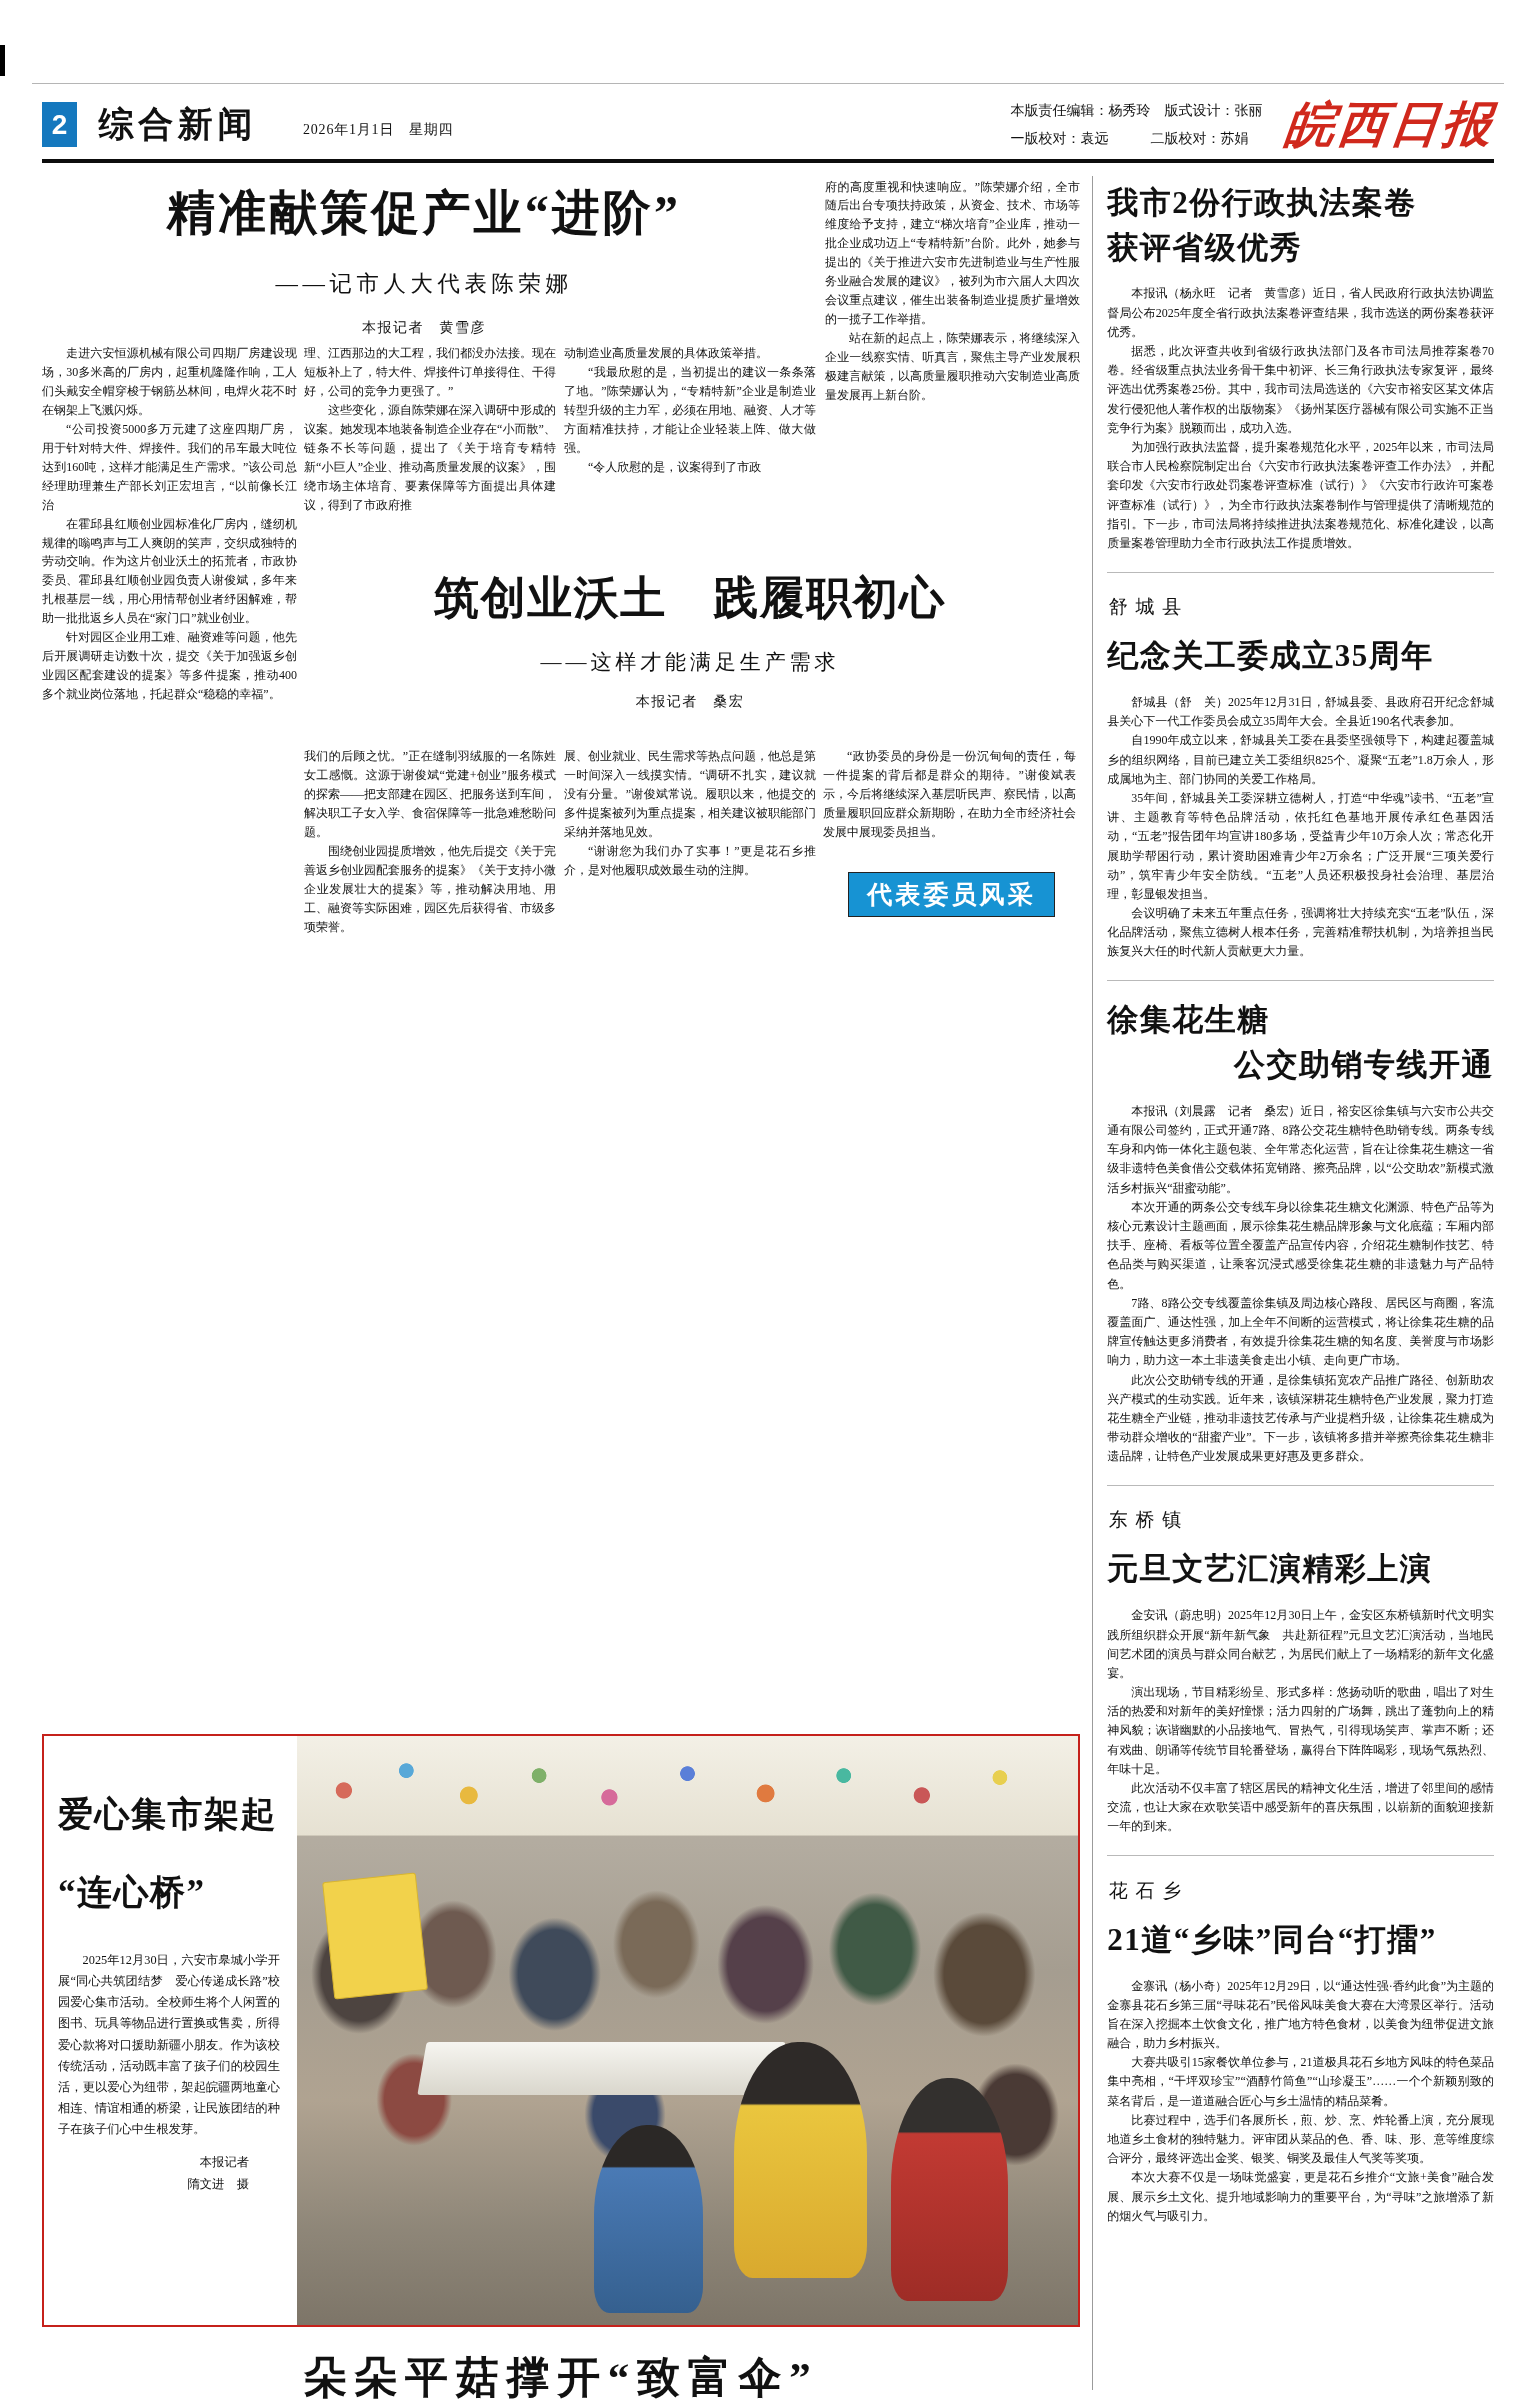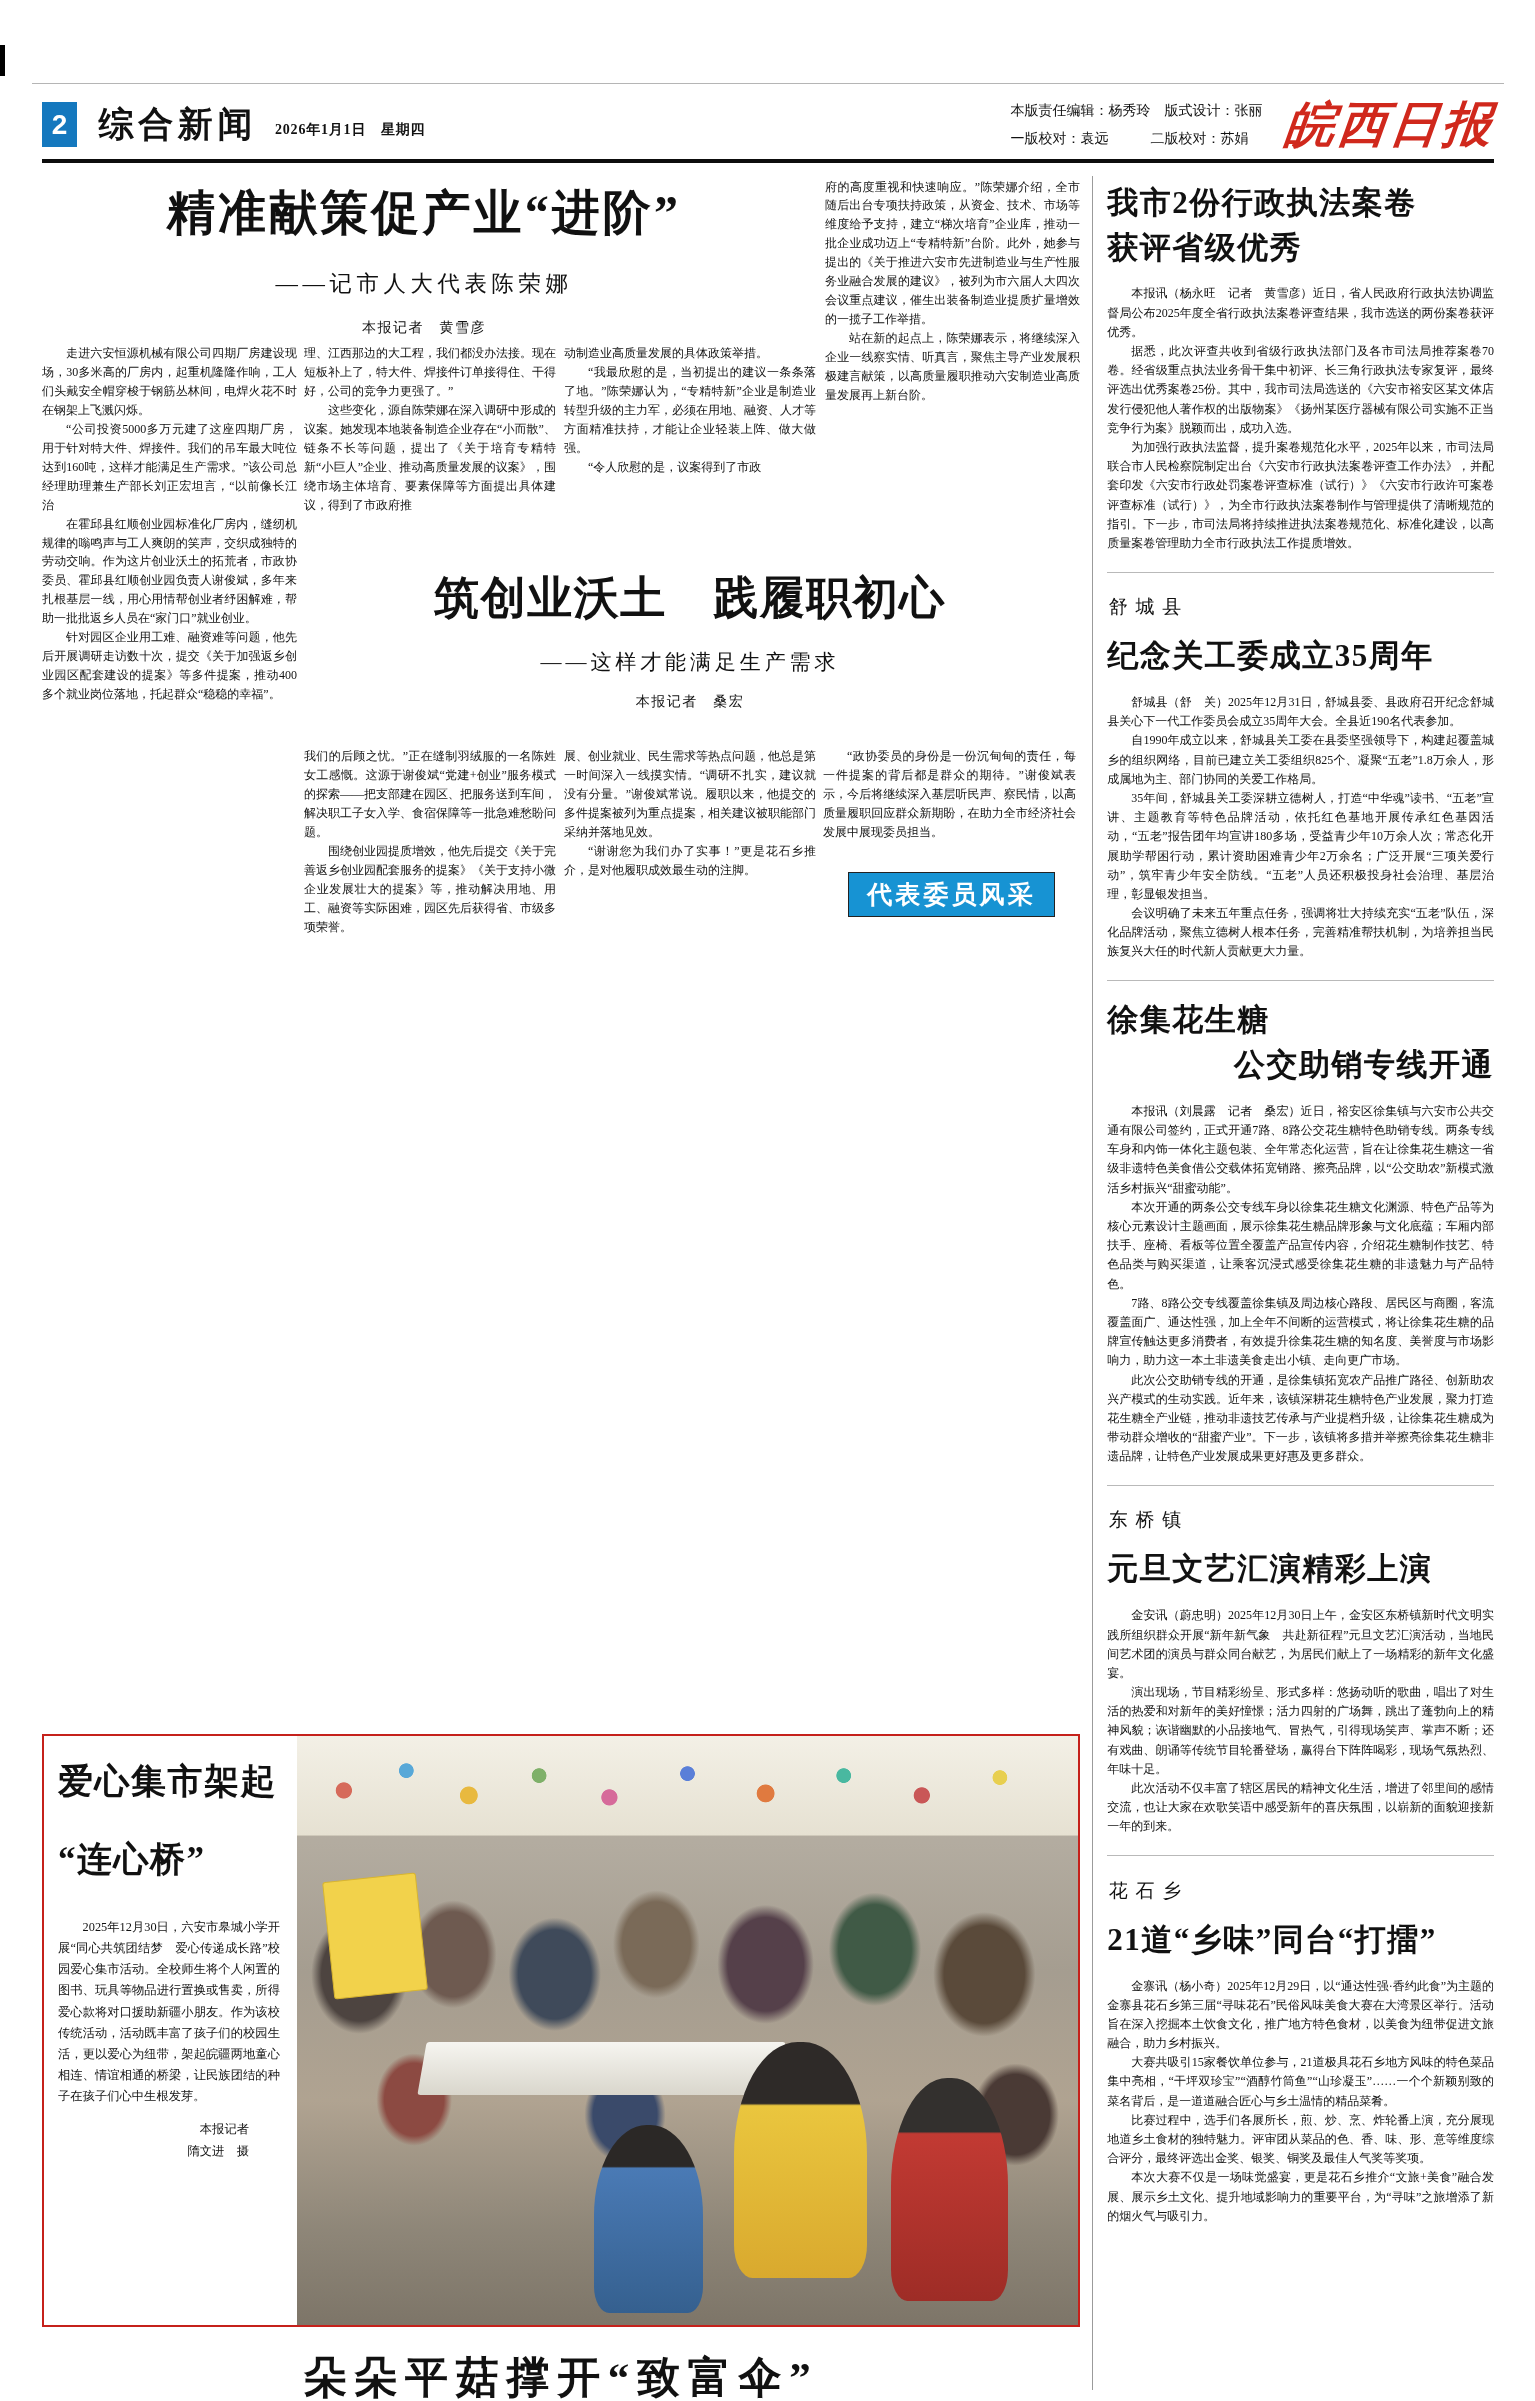--- a/index.html
+++ b/index.html
@@ -6,21 +6,21 @@
   body { background:#ffffff; font-family:"Liberation Serif","DejaVu Serif",serif; color:#111; }
   .page { position:relative; width:1536px; height:2401px; background:#fff; overflow:hidden; }
   .bleed-mark { position:absolute; left:0; top:45px; width:5.4px; height:31px; background:#000; }
   .top-hairline { position:absolute; left:32px; right:32px; top:83px; height:0.8px; background:#b5b5b5; }
 
   
   .header { position:absolute; left:42px; right:42px; top:93px; height:63px; display:flex; align-items:center; }
   .pagenum { width:35px; height:45px; background:#1478be; color:#fff; font-family:"Liberation Sans",sans-serif;
              font-size:28px; font-weight:bold; display:flex; align-items:center; justify-content:center; }
   .section-name { font-size:35px; font-weight:bold; letter-spacing:4.6px; margin-left:21.6px; font-family:"Liberation Sans",sans-serif; }
-  .pub-date { font-size:14px; margin-left:18px; margin-top:10.8px; letter-spacing:0.8px;font-weight:bold; }
+  .pub-date { font-size:14px; margin-left:46px; margin-top:10.8px; letter-spacing:0.8px; }
   .header-spacer { flex:1; }
   .editors { font-size:14px; line-height:1.95; margin-right:23px; }
   .masthead { font-size:49px; font-weight:bold; color:#d0281c; font-style:italic; letter-spacing:3.1px;
               transform:skewX(-6deg); white-space:nowrap; }
   .black-rule { position:absolute; left:42px; right:42px; top:159px; height:3.9px; background:#0d0d0d; }
 
   
   .main { position:absolute; left:42px; right:42px; top:176px; bottom:10.8px; display:flex; }
   .left-zone { width:1038px; position:relative; }
   .sidebar { flex:1; margin-left:12.3px; border-left:0.8px solid #9b9b9b; padding-left:14px; }
@@ -46,21 +46,21 @@
   .a2-col2 { left:262px; top:571px; width:252px; height:199px; }
   .a2-col3 { left:522px; top:571px; width:252px; height:199px; }
   .a2-col4 { left:781px; top:571px; width:253px; height:117px; }
   .rep-badge { position:absolute; left:806px; top:696px; width:207px; height:45px; background:#1793d3;
                border:0.8px solid #222; color:#fff; display:flex; align-items:center; justify-content:center;
                font-size:25px; font-weight:bold; letter-spacing:3.1px; font-family:"Liberation Sans",sans-serif; }
 
   
   .secB { margin-top:782px; height:593px; border:2.3px solid #c5211b; display:flex; background:#fff; }
   .love-left { width:253px; padding:28px 17px 15.4px 14px; display:flex; flex-direction:column; }
-  .love-title { font-size:35px; font-weight:bold; letter-spacing:1.5px; line-height:1.0; }
+  .love-title { font-size:35px; font-weight:bold; letter-spacing:1.5px; line-height:1.0;margin-top:33px; }
   .love-title .t2 { display:block; margin-top:43px; }
   .love-caption { margin-top:40px; }
   .love-caption p { font-size:12.3px; line-height:1.72; text-align:justify; text-indent:2em; }
   .love-credit { margin-top:10.8px; font-size:12.3px; line-height:1.8; text-align:right; padding-right:31px; }
   .photo { flex:1; position:relative; overflow:hidden;
            background:linear-gradient(180deg,#b6b1a4 0%,#b3aca0 18%,#a59d90 40%,#b0a391 62%,#8e8678 84%,#7d7568 100%); }
   .photo-banner { position:absolute; left:0; right:0; top:0; height:17%;
       background:
         radial-gradient(circle at 6% 55%, #d66a5a 0 7.7px, transparent 8.5px),
         radial-gradient(circle at 14% 35%, #58a8d8 0 7px, transparent 7.7px),

